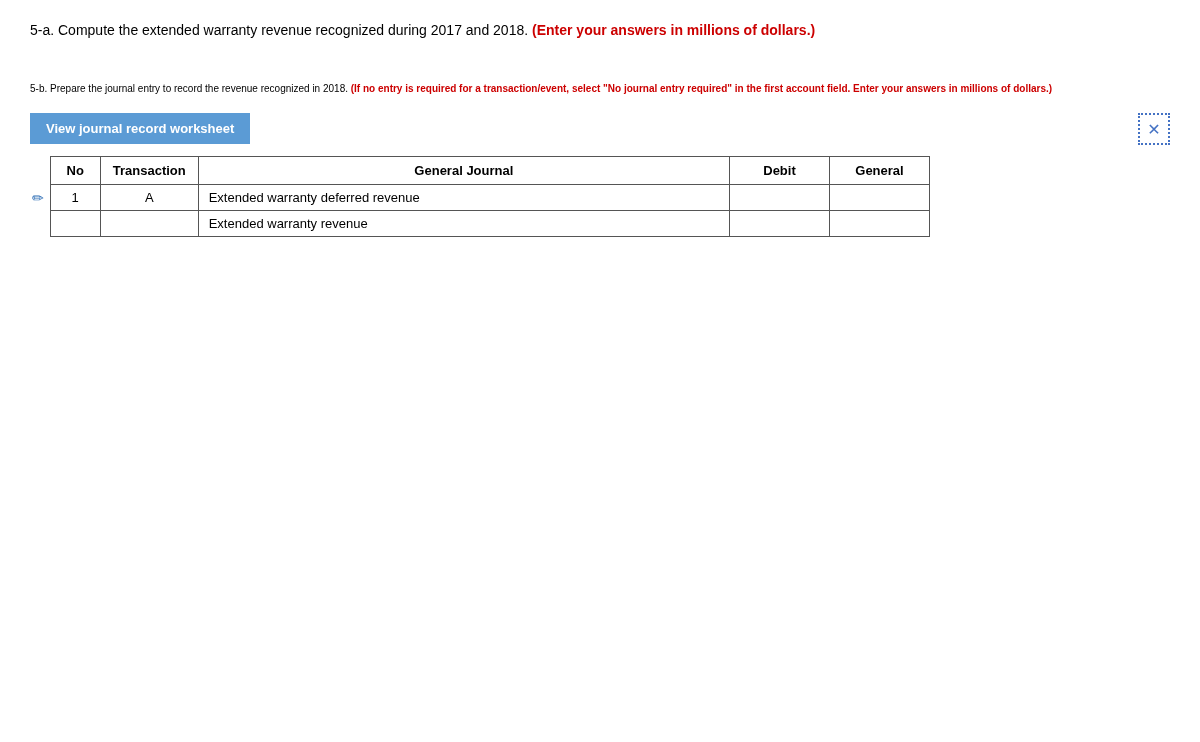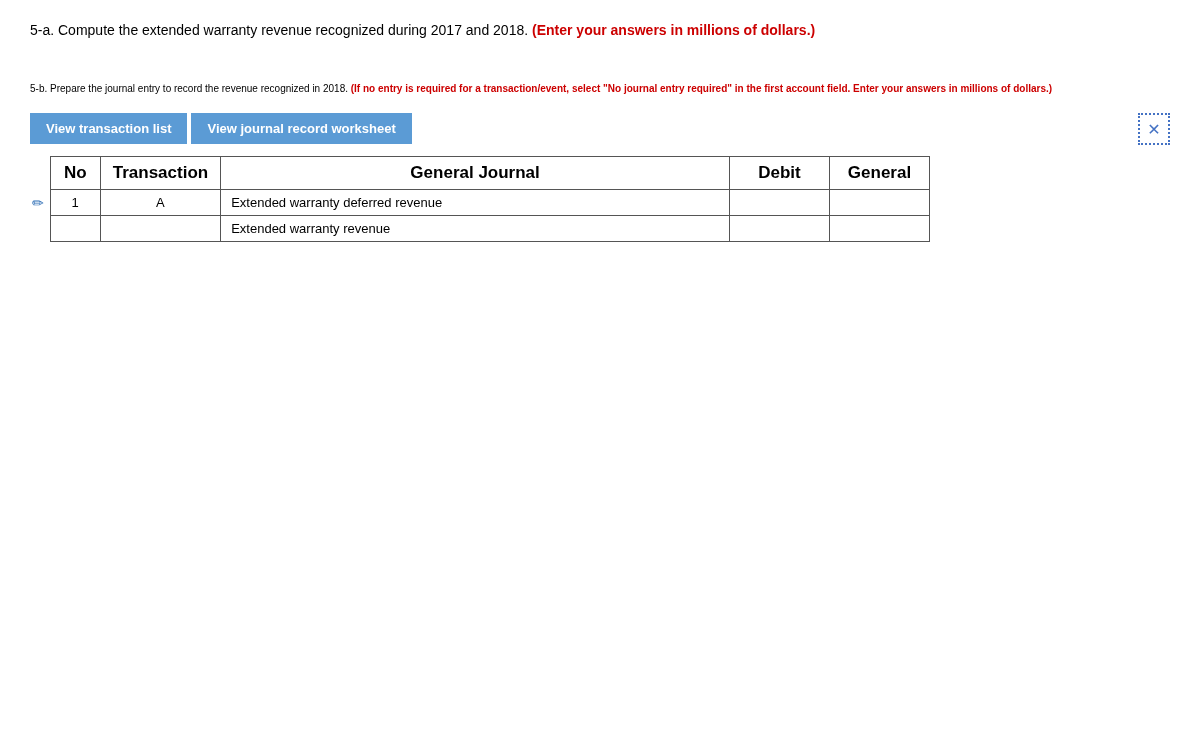--- a/index.html
+++ b/index.html
@@ -132,21 +132,21 @@
       width: 100%;
       max-width: 900px;
     }
 
     .journal-table thead tr th {
       background-color: #fff;
       border: 1px solid #555;
       padding: 6px 12px;
       text-align: center;
       font-weight: bold;
-      font-size: 17px;
+      font-size: 13px;
     }
 
     .journal-table thead tr th.general-journal-header {
     }
 
     .journal-table tbody tr td {
       border: 1px solid #555;
       padding: 5px 10px;
       font-size: 13px;
     }
@@ -196,21 +196,20 @@
 
 </div>
 
 <div class="section-5b">
   <p class="question-text-5b">
     <span>5-b. Prepare the journal entry to record the revenue recognized in 2018.</span>
     <span class="bold-red">(If no entry is required for a transaction/event, select "No journal entry required" in the first account field. Enter your answers in millions of dollars.)</span>
   </p>
 
   <div class="button-row">
-    <button class="btn-view">View transaction list</button>
     <button class="btn-view">View journal record worksheet</button>
     <button class="close-icon-btn">
       <span>✕</span>
     </button>
   </div>
 
   <table class="journal-table">
     <thead>
       <tr>
         <td style="border:none; width:20px;"></td>

